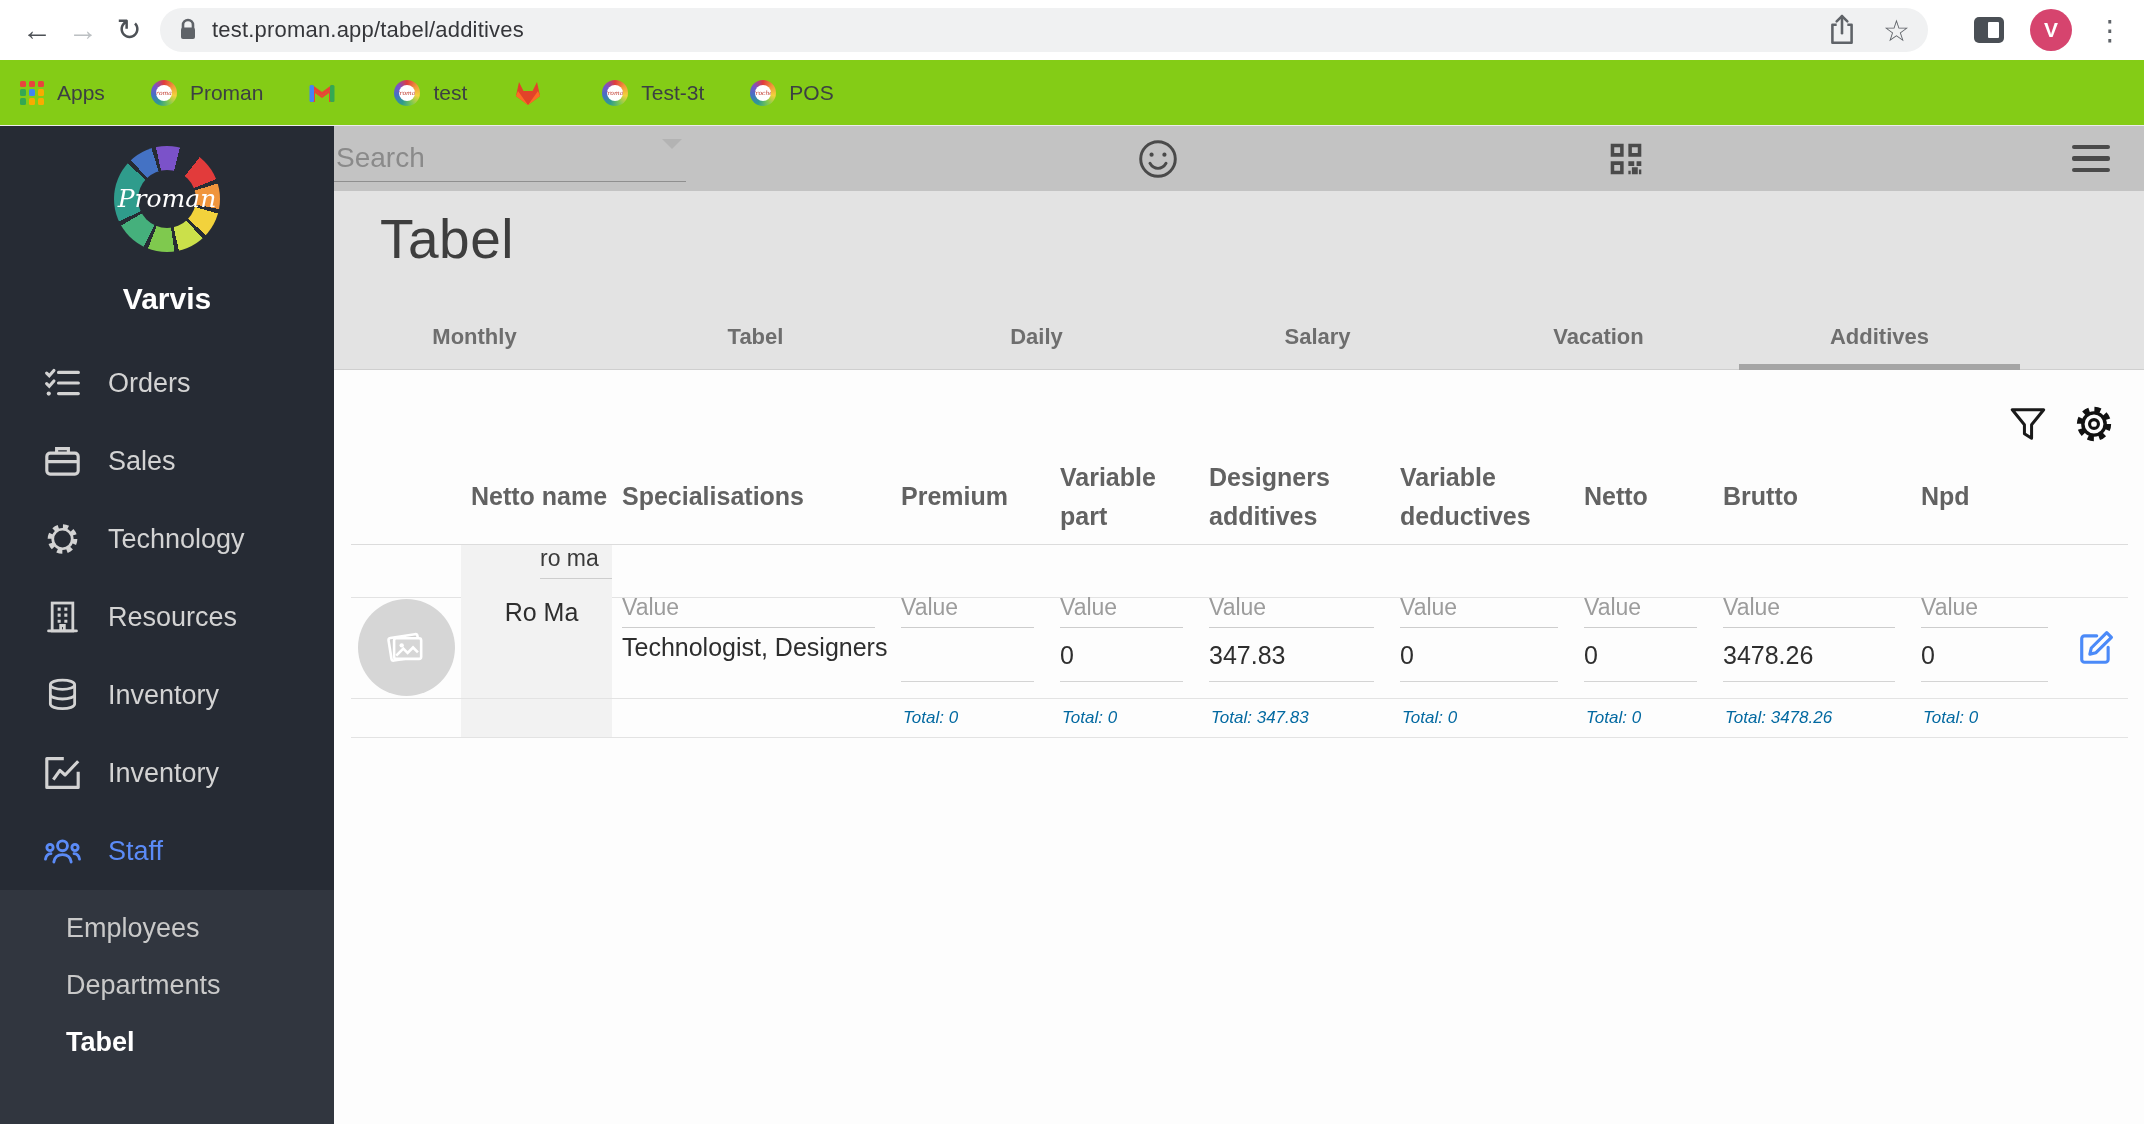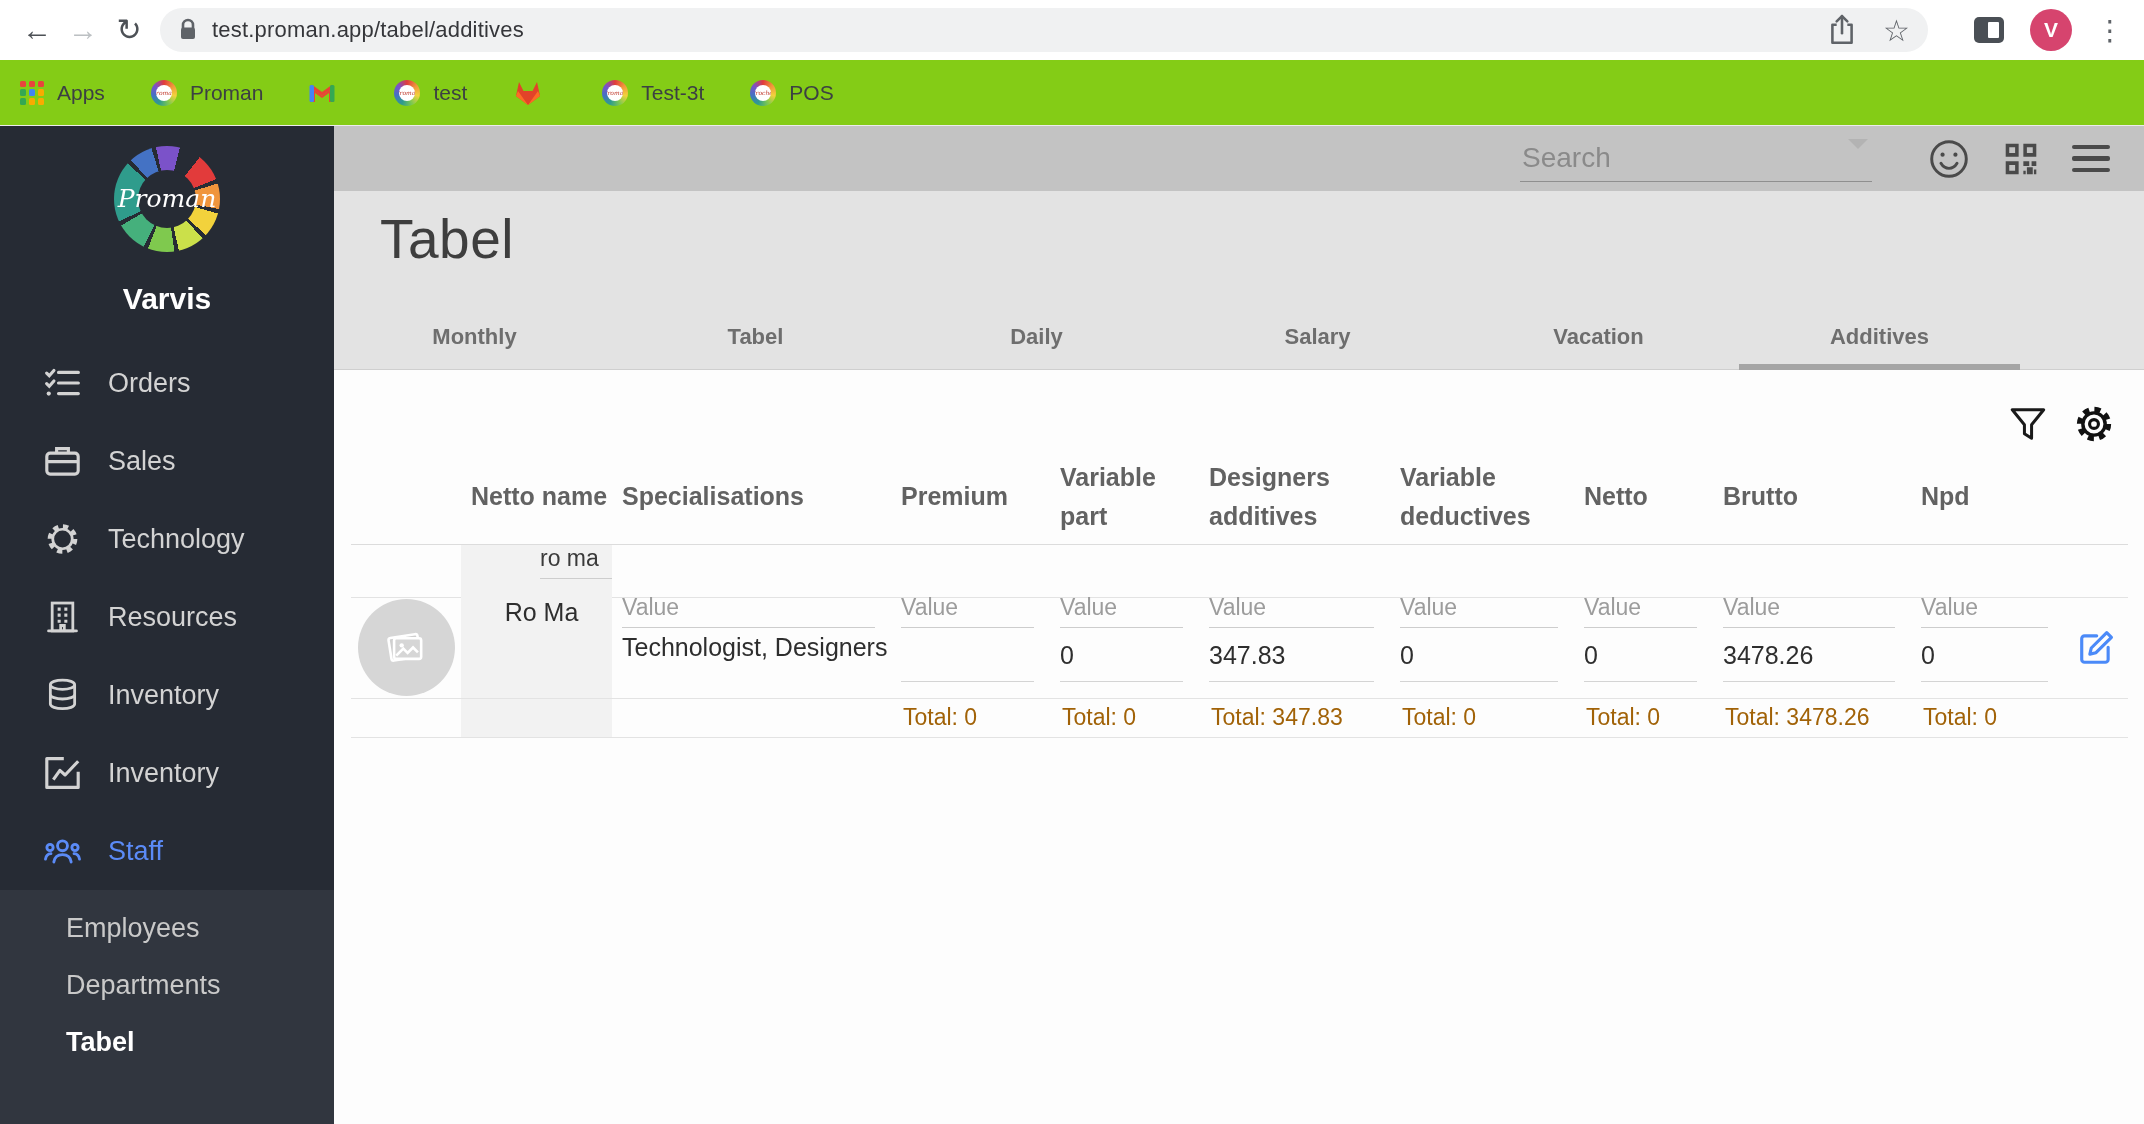--- a/index.html
+++ b/index.html
@@ -55,21 +55,21 @@
   .menu-item svg{width:37px;height:34px;flex:none;}
   .menu-item.active{color:#5b8bf7;}
   .submenu{position:absolute;left:0;right:0;top:764px;bottom:0;background:#31363f;padding-top:10px;}
   .sub-item{height:57px;display:flex;align-items:center;padding-left:66px;font-size:27px;color:#c9c9c9;cursor:pointer;}
   .sub-item.active{color:#fff;font-weight:600;}
 
   
   .main{flex:1;display:flex;flex-direction:column;background:#fdfdfd;min-width:0;}
 
   .topbar{height:65px;background:#c3c3c3;display:flex;align-items:center;
-          justify-content:flex-end;gap:30px;padding-right:34px;flex:none;}
+          justify-content:space-between;gap:30px;padding-right:34px;flex:none;}
   .search-wrap{width:352px;margin-right:26px;position:relative;border-bottom:1px solid #8f8f8f;
                height:46px;display:flex;align-items:flex-end;}
   .search-wrap input{background:transparent;border:none;outline:none;width:100%;
                      font-size:28px;color:#6f6f6f;padding:0 0 7px 2px;font-family:inherit;}
   .search-wrap input::placeholder{color:#8a8a8a;opacity:1;}
   .dd-tri{position:absolute;right:4px;top:4px;width:0;height:0;
           border:10px solid transparent;border-top-color:#b3b3b3;}
   .tb-ico{width:42px;height:42px;display:flex;align-items:center;justify-content:center;}
   .burger{display:flex;flex-direction:column;gap:7px;width:38px;}
   .burger i{height:4.5px;background:#4a4a4a;border-radius:2px;}
@@ -106,21 +106,21 @@
              display:flex;align-items:center;justify-content:center;}
   .dcell{display:flex;align-items:center;height:100%;padding-left:10px;font-size:25px;color:#2e2e2e;}
   .icell{display:flex;align-items:flex-end;height:100%;}
   .icell input{border:0;border-bottom:1px solid #d4d4d4;background:transparent;outline:none;
                font-size:25px;color:#2e2e2e;width:calc(100% - 16px);padding:0 0 11px 0;
                margin-bottom:16px;font-family:inherit;}
   .edit-cell{display:flex;justify-content:center;align-items:center;height:100%;}
   .edit-cell svg{width:40px;height:40px;cursor:pointer;}
 
   .trow-tot{height:38px;border-bottom:1px solid #e3e3e3;align-items:center;}
-  .total{font-size:23px;color:#a16207;padding-left:12px;white-space:nowrap;}
+  .total{font-style:italic;font-size:17px;color:#0369a1;padding-left:12px;white-space:nowrap;}
   .tcell{height:100%;display:flex;align-items:center;}
 </style>
 </head>
 <body>
 
 <div class="chrome">
   <div class="nav-ico">←</div>
   <div class="nav-ico fwd">→</div>
   <div class="nav-ico">↻</div>
   <div class="omnibox">

